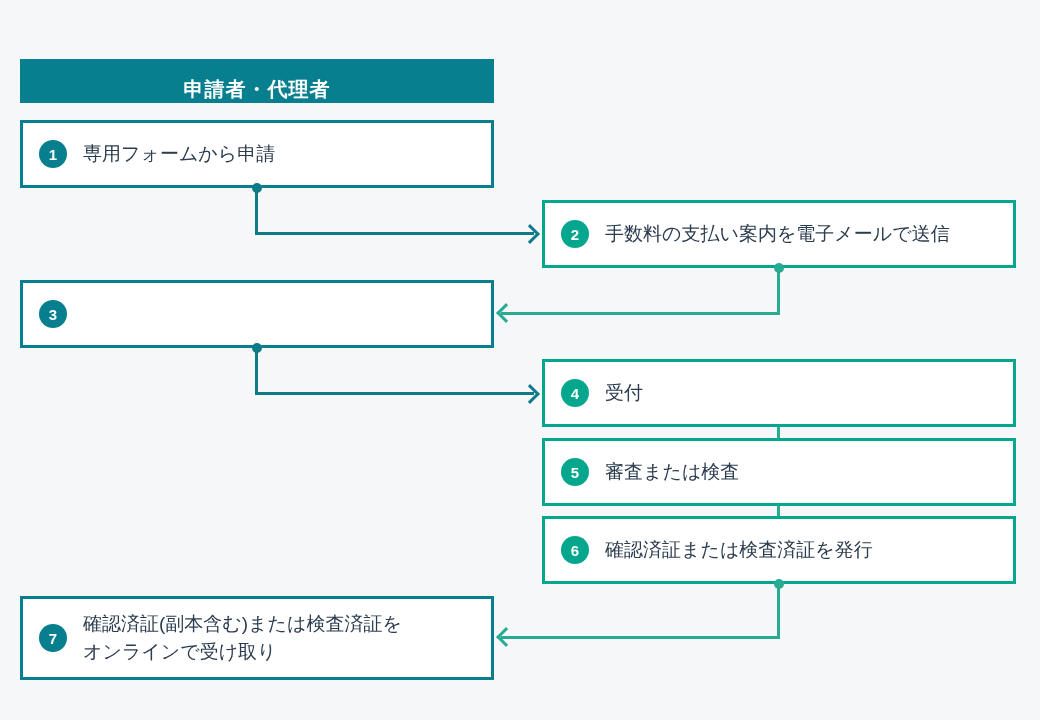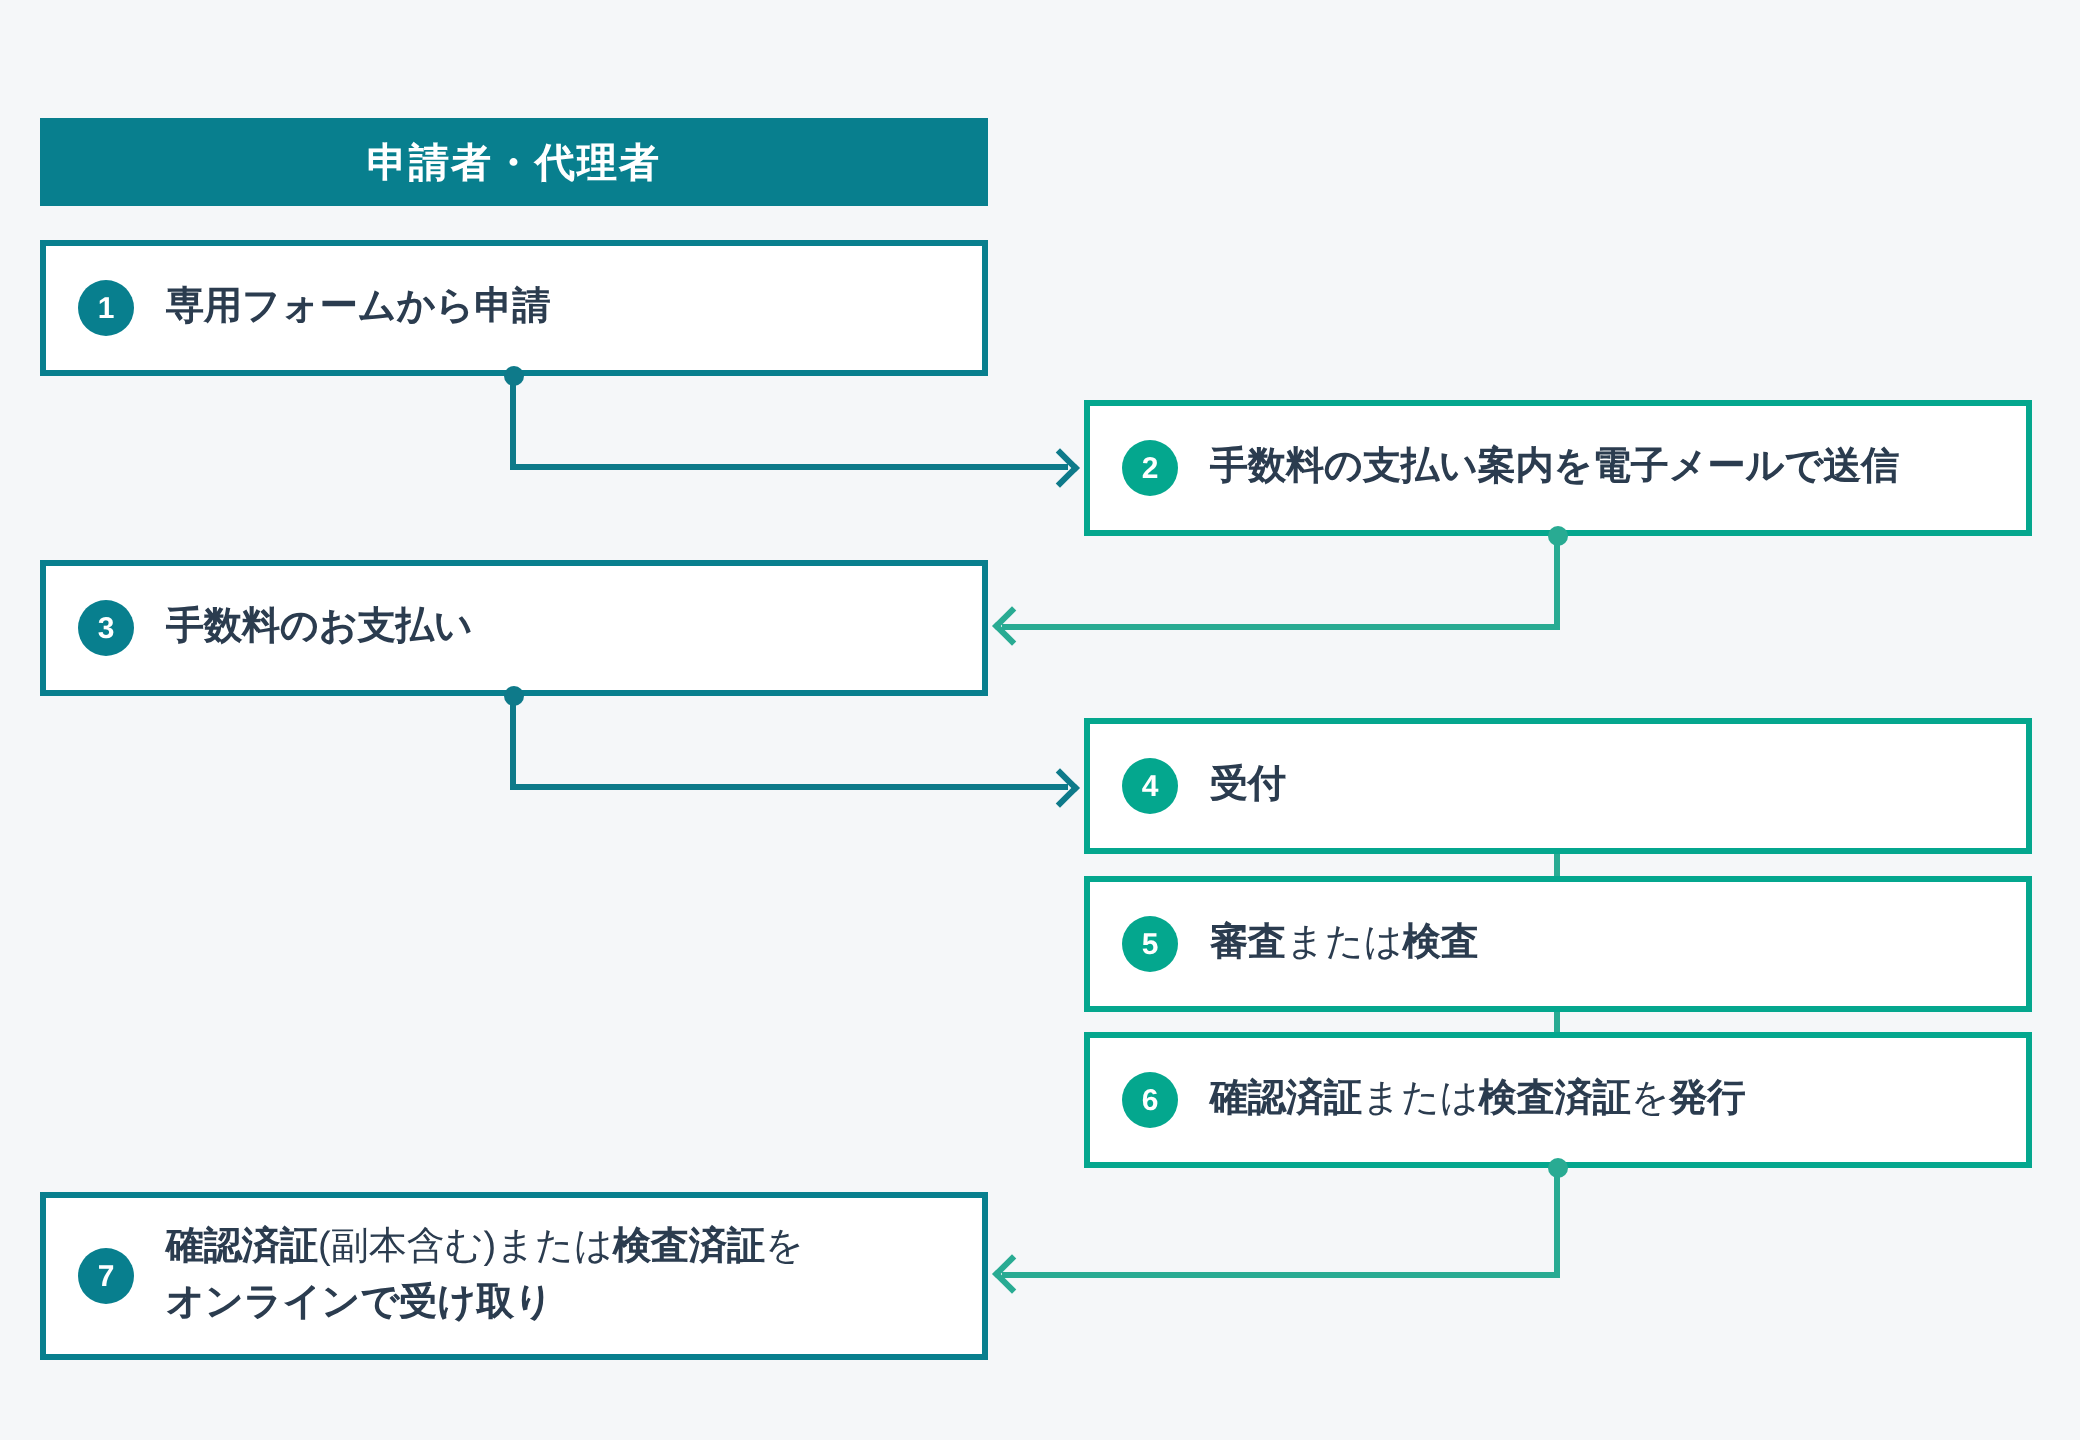--- a/index.html
+++ b/index.html
@@ -17,21 +17,21 @@
     height: 720px;
     background: var(--bg, #f5f7f9);
   }
   
   .lane-header {
     position: absolute;
     top: 59px;
     height: 44px;
     width: 474px;
     display: flex;
-    align-items: center;
+    align-items: flex-end;
     justify-content: center;
     color: #ffffff;
     font-size: 20px;
     font-weight: 700;
     letter-spacing: 1px;
   }
   .lane-header.left  { left: 20px;  background: var(--teal); }
   .lane-header.right { left: 542px; background: var(--green); }
 
   
@@ -60,21 +60,21 @@
     font-weight: 700;
     margin-right: 16px;
   }
   .step.applicant .num { background: var(--teal); }
   .step.city      .num { background: var(--green); }
   .label {
     color: var(--text, #2b3c4f);
     font-size: 19px;
     line-height: 1.5;
   }
-  .seg-bold    { font-weight: 700; }
+  .seg-bold    { font-weight: 400; }
   .seg-regular { font-weight: 400; margin-top: 21px; }
 
   
   .line { position: absolute; }
   .line.teal  { background: var(--teal-line); }
   .line.green { background: var(--green-line); }
   .dot {
     position: absolute;
     width: 10px;
     height: 10px;
@@ -107,21 +107,20 @@
     <span class="label"><span class="seg-bold">専用フォームから申請</span></span>
   </div>
 
   <div class="step city" style="top:200px; height:68px;">
     <span class="num">2</span>
     <span class="label"><span class="seg-bold">手数料の支払い案内を電子メールで送信</span></span>
   </div>
 
   <div class="step applicant" style="top:280px; height:68px;">
     <span class="num">3</span>
-    <span class="label"><span class="seg-bold">手数料のお支払い</span></span>
   </div>
 
   <div class="step city" style="top:359px; height:68px;">
     <span class="num">4</span>
     <span class="label"><span class="seg-bold">受付</span></span>
   </div>
 
   <div class="step city" style="top:438px; height:68px;">
     <span class="num">5</span>
     <span class="label"><span class="seg-bold">審査</span><span class="seg-regular">または</span><span class="seg-bold">検査</span></span>

